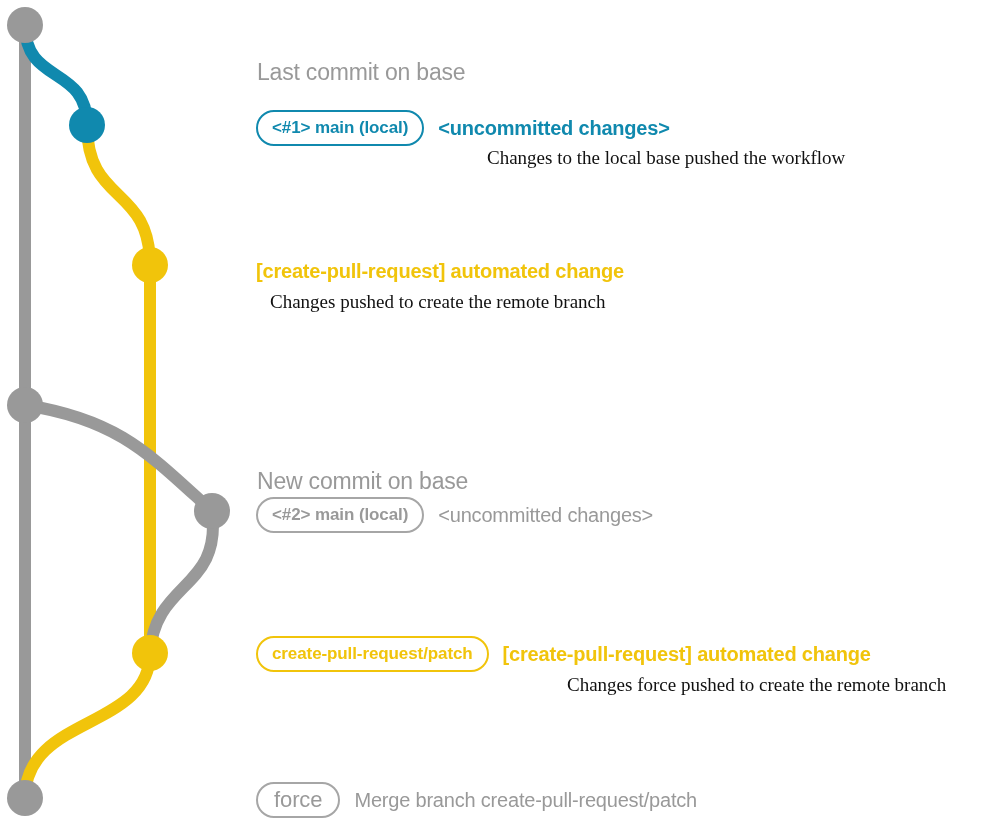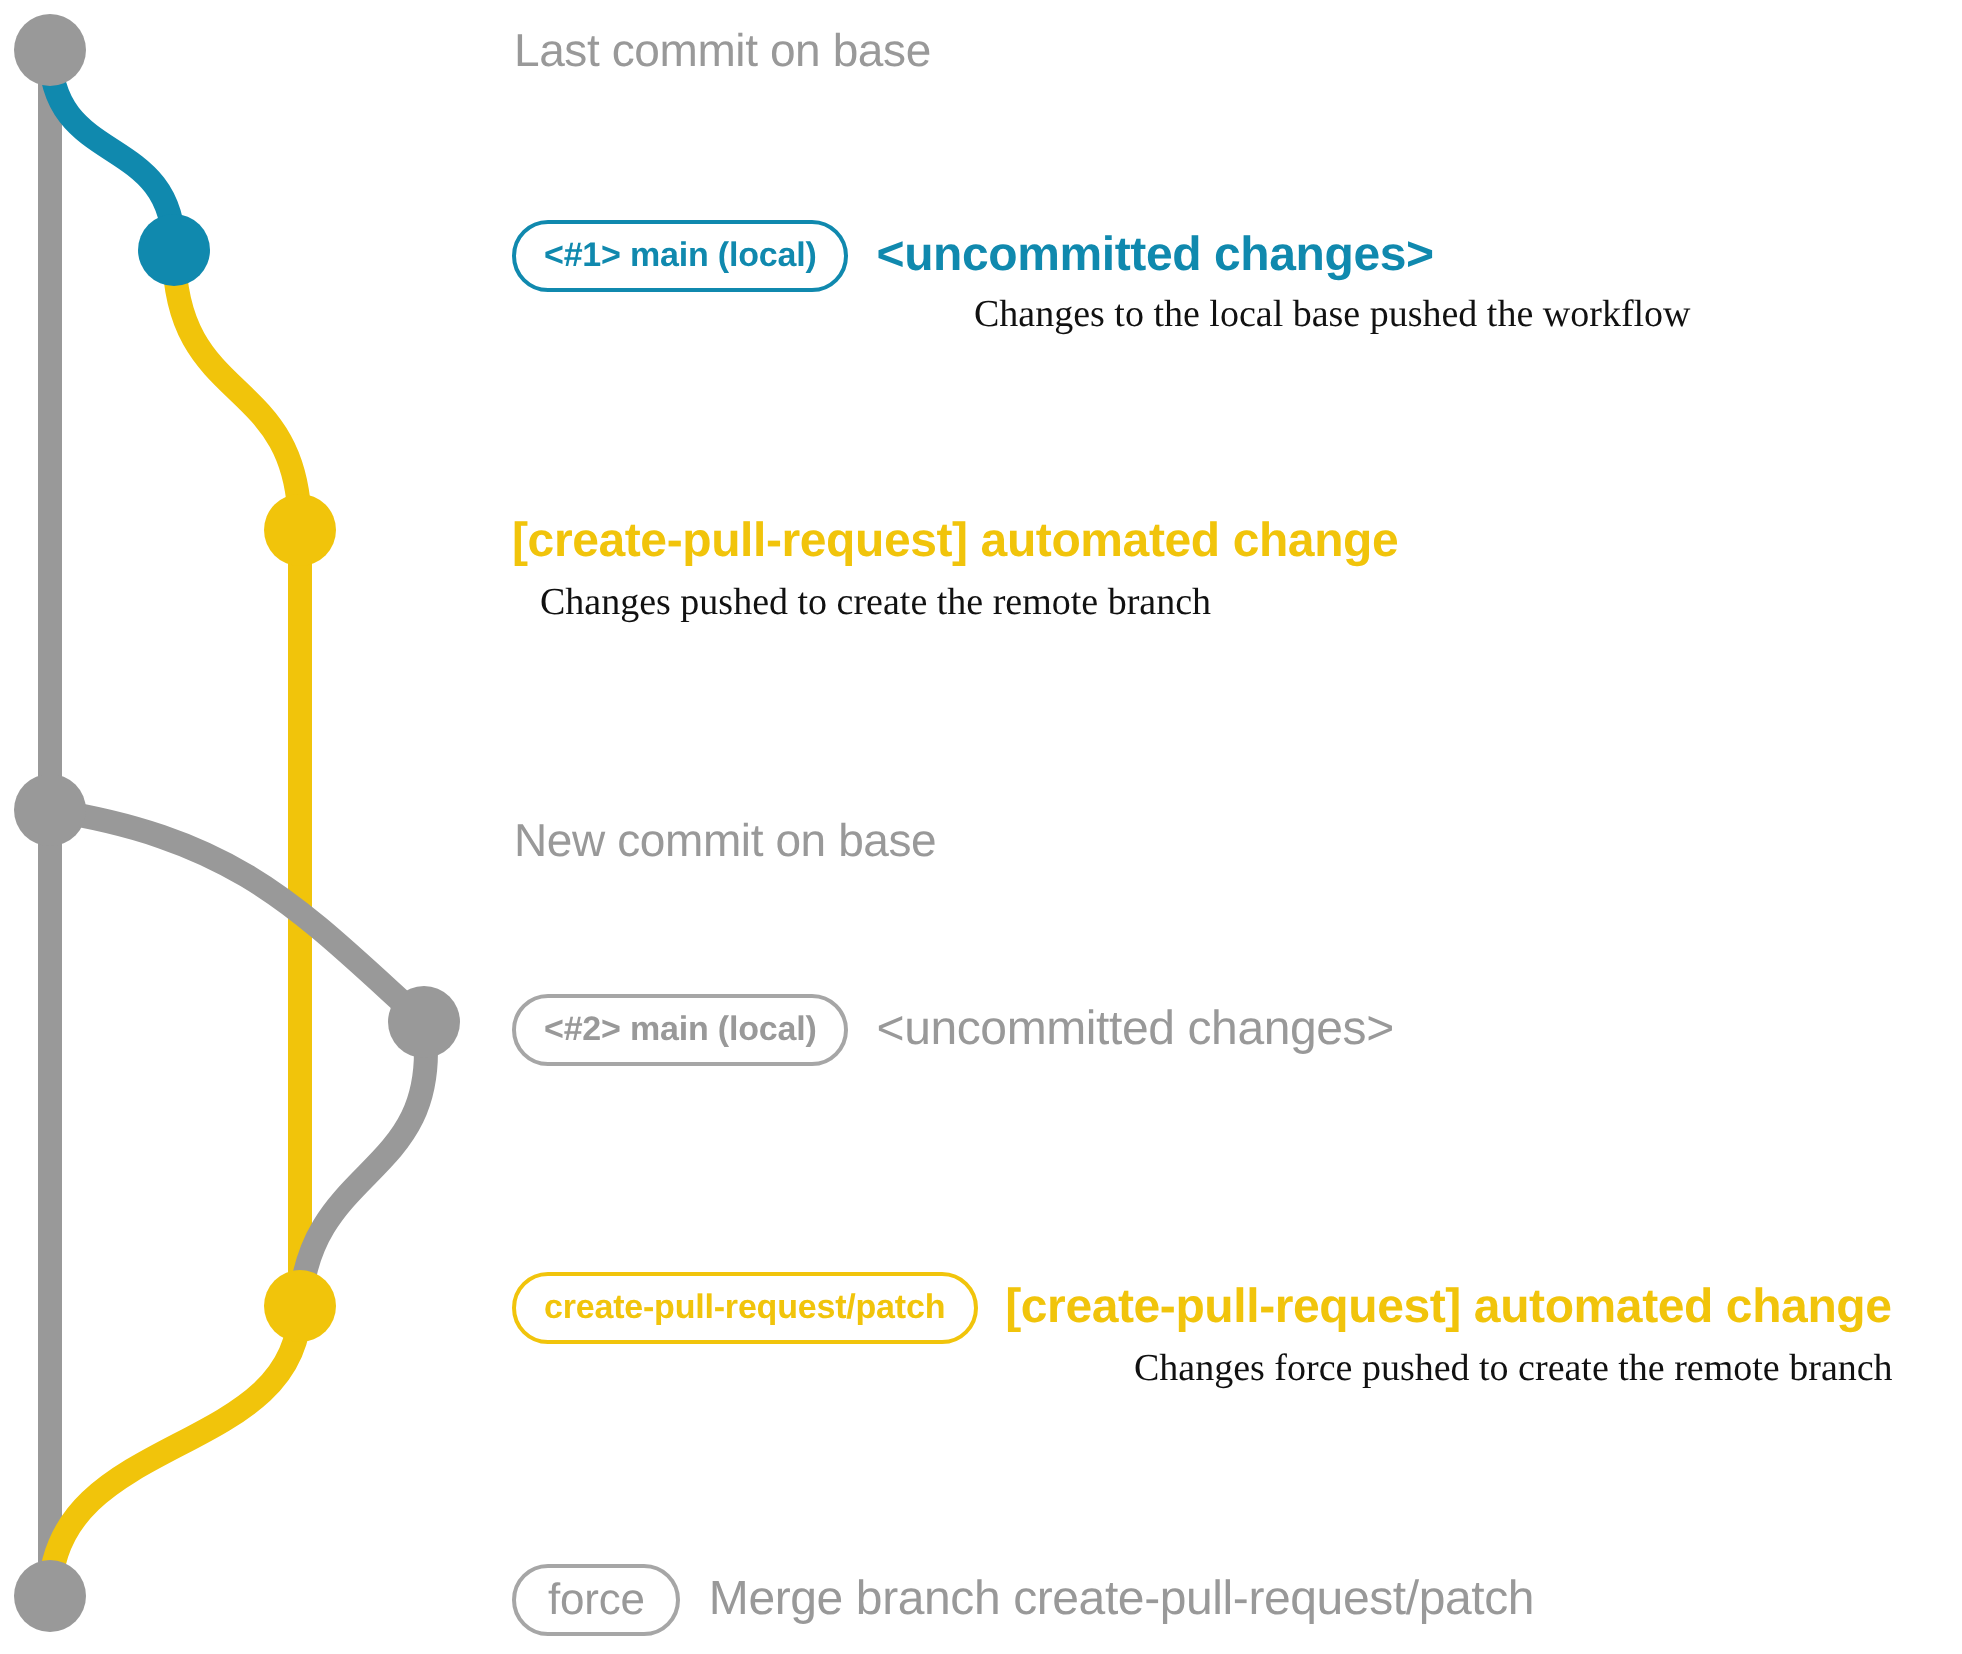--- a/index.html
+++ b/index.html
@@ -47,37 +47,38 @@
     color: #999999;
     white-space: nowrap;
     background: #ffffff;
   }
   .pill.blue   { border-color: #1089ae; color: #1089ae; }
   .pill.yellow { border-color: #f1c40b; color: #f1c40b; }
   .pill.gray   { border-color: #a6a6a6; color: #999999; }
   .pill.small  { font-size: 22px; font-weight: 400; padding: 0 16px; }
 
   .subject {
-    font-size: 24px;
+    font-size: 20px;
     font-weight: 700;
     letter-spacing: -0.2px;
     white-space: nowrap;
     line-height: 36px;
   }
   .subject.blue   { color: #1089ae; }
   .subject.yellow { color: #f1c40b; }
   .subject.gray   { color: #999999; font-weight: 400; }
 
   .plainheading {
     position: absolute;
     font-size: 23px;
     font-weight: 400;
     color: #999999;
     white-space: nowrap;
     letter-spacing: -0.2px;
+    margin-top: 47px;
   }
   .note {
     position: absolute;
     font-family: "Liberation Serif", serif;
     font-size: 19px;
     color: #111111;
     white-space: nowrap;
   }
 </style>
 </head>
@@ -116,21 +117,21 @@
     <span class="pill blue">&lt;#1&gt; main (local)</span>
     <span class="subject blue" style="margin-left:14px;">&lt;uncommitted changes&gt;</span>
   </div>
   <div class="note" style="left:487px; top:147px;">Changes to the local base pushed the workflow</div>
 
   <div class="row" style="left:256px; top:253px;">
     <span class="subject yellow">[create-pull-request] automated change</span>
   </div>
   <div class="note" style="left:270px; top:291px;text-align:center;">Changes pushed to create the remote branch</div>
 
-  <div class="plainheading" style="left:257px; top:407px;">New commit on base</div>
+  <div class="plainheading" style="left:257px; top:421px;">New commit on base</div>
 
   <div class="row" style="left:256px; top:497px;">
     <span class="pill gray">&lt;#2&gt; main (local)</span>
     <span class="subject gray" style="margin-left:14px; font-weight:400;">&lt;uncommitted changes&gt;</span>
   </div>
 
   <div class="row" style="left:256px; top:636px;">
     <span class="pill yellow">create-pull-request/patch</span>
     <span class="subject yellow" style="margin-left:14px;">[create-pull-request] automated change</span>
   </div>

